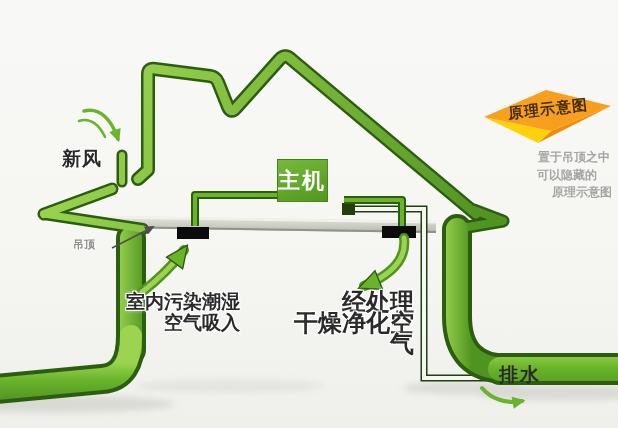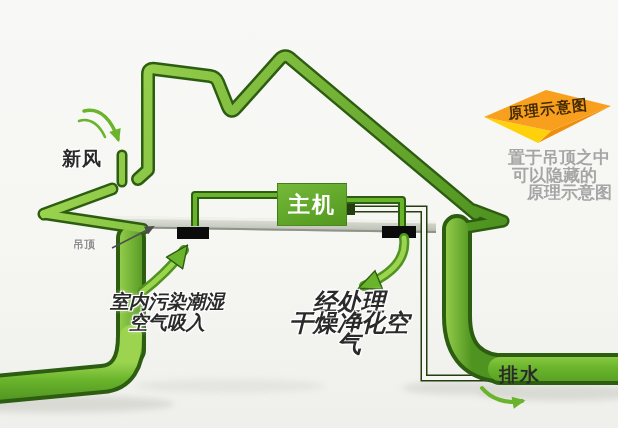--- a/index.html
+++ b/index.html
@@ -21,42 +21,42 @@
   .pipe-d{fill:none;stroke:var(--pipe_dark);stroke-linejoin:miter;}
   .pipe-w{fill:none;stroke:#f6f6f3;stroke-linejoin:miter;}
   .arr-d{fill:none;stroke:var(--green_dark);stroke-linecap:round;}
   .arr-l{fill:none;stroke:var(--green_light);stroke-linecap:round;}
   .arr-m{fill:none;stroke:var(--green_mid);stroke-linecap:round;}
   .arr-g{fill:none;stroke:var(--arrow_gray);}
   .shadow{fill:var(--shadow);}
   
   .lbl{position:absolute;color:var(--label_dark);font-weight:bold;
        text-shadow:-1px -1px 0 #fff,1px -1px 0 #fff,-1px 1px 0 #fff,1px 1px 0 #fff,0 0 4px #fff;}
-  .lbl-center{text-align:center;font-style:italic;}
+  .lbl-center{text-align:right;}
   #lbl-freshair{left:62px;top:146px;font-size:19px;letter-spacing:1px;}
   #lbl-ceiling{left:73px;top:237px;font-size:11px;color:var(--ceiling_label);font-weight:bold;
                text-shadow:0 0 3px #fff;}
   #lbl-intake{left:94px;top:291px;width:146px;font-size:19px;line-height:21px;}
   #lbl-treated{left:284px;top:291px;width:130px;font-size:24px;line-height:21px;}
   #lbl-drain{left:499px;top:362px;font-size:19px;letter-spacing:2px;text-shadow:none;}
   #mainunit{
-    position:absolute;left:277px;top:183px;width:70px;height:43px;
+    position:absolute;left:277px;top:159px;width:51px;height:43px;
     background:linear-gradient(160deg,var(--box_top),var(--box_bottom));
     border:1px solid rgba(42,84,10,.45);box-sizing:border-box;
-    display:flex;align-items:center;justify-content:center;
+    display:flex;align-items:center;
     color:#fff;font-size:22px;font-weight:bold;letter-spacing:2px;
   }
   #banner-label{
     position:absolute;left:489px;top:98px;width:118px;height:22px;
     transform:rotate(-6.5deg);display:flex;align-items:center;justify-content:center;
     color:var(--banner_text);font-size:15px;font-weight:bold;letter-spacing:1px;
   }
   #side-note{
     position:absolute;left:462px;top:149px;width:150px;
-    color:var(--note_gray);font-size:17px;font-weight:bold;line-height:17.5px;text-align:right;
+    color:var(--note_gray);font-size:12px;font-weight:bold;line-height:17.5px;text-align:right;
   }
   #side-note .n1{padding-right:2px;}
   #side-note .n2{padding-right:15px;}
   #side-note .n3{padding-right:0;}
 </style>
 </head>
 <body>
 
 <div id="stage">
 

